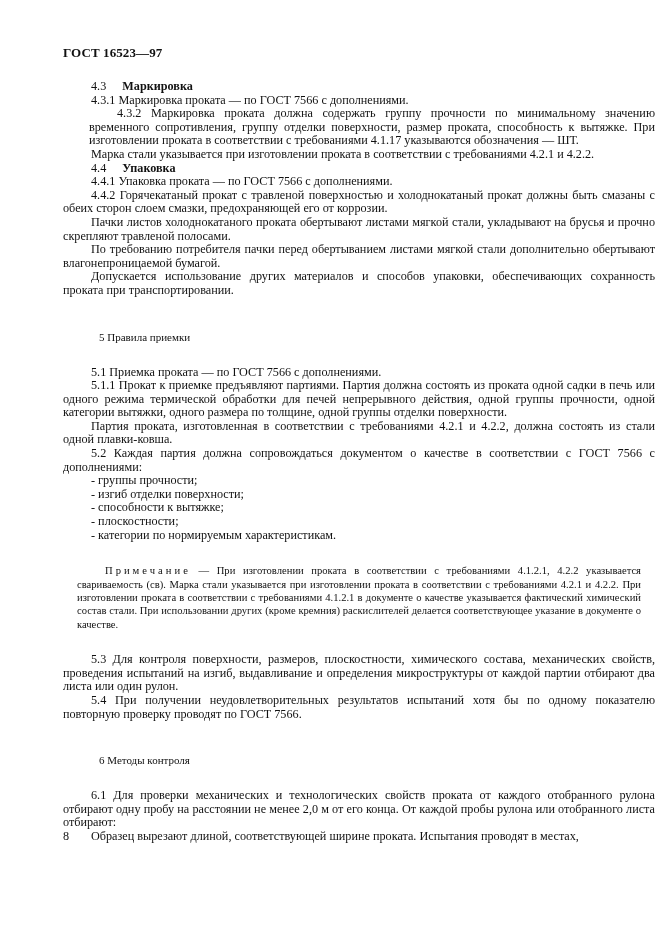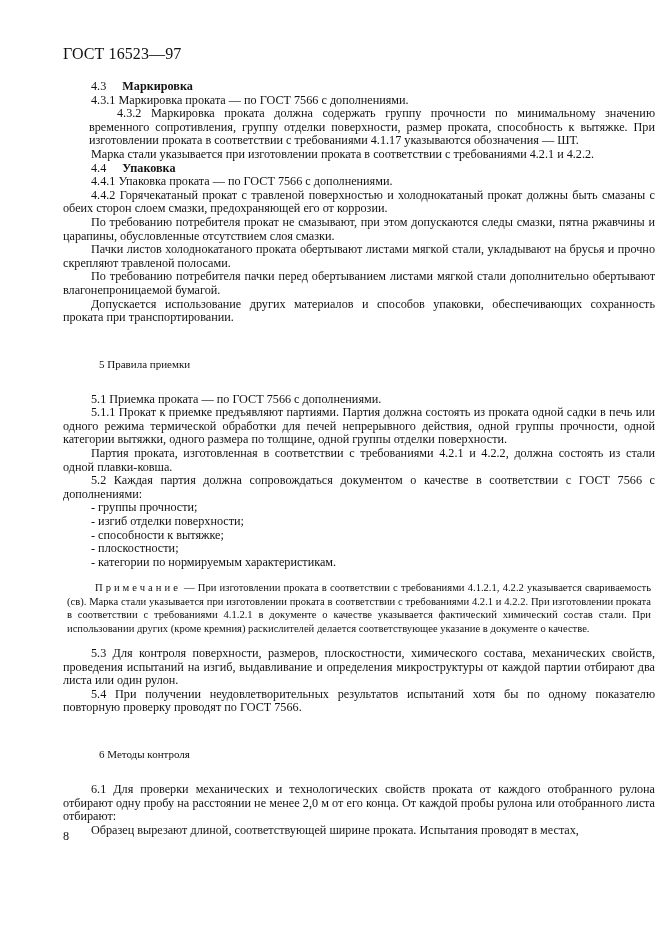--- a/index.html
+++ b/index.html
@@ -3,39 +3,39 @@
 <meta charset="utf-8">
 <style>
   html, body { margin: 0; padding: 0; background: #ffffff; }
   body {
     width: 661px; height: 936px; position: relative; overflow: hidden;
     font-family: "Liberation Serif", "DejaVu Serif", serif;
     color: #111111;
   }
   .running-head {
     position: absolute; left: 63px; top: 45px;
-    font-weight: normal; font-size: 16px; letter-spacing: 0.1px;
+    font-weight: bold; font-size: 13px; letter-spacing: 0.1px;
   }
   .body {
     position: absolute; left: 63px; top: 80px; width: 592px;
     font-size: 12.2px; line-height: 13.6px;
   }
   .p { text-align: justify; text-indent: 28px; margin: 0; }
   .p.last-left { text-align-last: left; margin-left: 26px; }
   .b { font-weight: bold; margin-left: 10px; }
   .list { margin: 0; padding: 0; list-style: none; }
   .list li { padding-left: 28px; }
   .list li::before { content: "- "; }
   .h2 {
     font-weight: normal; font-size: 11px; line-height: 18px;
     margin: 8px; padding-left: 28px;
   }
   .note {
     font-size: 10.6px; line-height: 13.4px; text-align: justify;
-    text-indent: 28px; margin: 4px;
+    text-indent: 28px; margin: 14px;
   }
   .spaced { letter-spacing: 3px; }
   .page-number {
     position: absolute; left: 63px; top: 829px; font-size: 12.2px;
   }
 </style>
 </head>
 <body>
 
 <div class="running-head">ГОСТ 16523—97</div>
@@ -49,21 +49,20 @@
   <p class="p">4.3.1  Маркировка проката — по ГОСТ 7566 с дополнениями.</p>
   <p class="p last-left">4.3.2  Маркировка проката должна содержать группу прочности по минимальному значению временного сопротивления, группу отделки поверхности, размер проката, способность к вытяжке. При изготовлении проката в соответствии с требованиями 4.1.17 указываются обозначения — ШТ.</p>
   <p class="p">Марка стали указывается при изготовлении проката в соответствии с требованиями 4.2.1 и 4.2.2.</p>
 
   <p class="p">
     <span>4.4</span>&nbsp;
     <span class="b">Упаковка</span>
   </p>
   <p class="p">4.4.1  Упаковка проката — по ГОСТ 7566 с дополнениями.</p>
   <p class="p">4.4.2  Горячекатаный прокат с травленой поверхностью и холоднокатаный прокат должны быть смазаны с обеих сторон слоем смазки, предохраняющей его от коррозии.</p>
-  <p class="p">По требованию потребителя прокат не смазывают, при этом допускаются следы смазки, пятна ржавчины и царапины, обусловленные отсутствием слоя смазки.</p>
   <p class="p">Пачки листов холоднокатаного проката обертывают листами мягкой стали, укладывают на брусья и прочно скрепляют травленой полосами.</p>
   <p class="p">По требованию потребителя пачки перед обертыванием листами мягкой стали дополнительно обертывают влагонепроницаемой бумагой.</p>
   <p class="p">Допускается использование других материалов и способов упаковки, обеспечивающих сохранность проката при транспортировании.</p>
 
   <div style="height:22px"></div>
   <h2 class="h2">5  Правила приемки</h2>
   <div style="height:12px"></div>
 
   <p class="p">5.1  Приемка проката — по ГОСТ 7566 с дополнениями.</p>
   <p class="p">5.1.1  Прокат к приемке предъявляют партиями. Партия должна состоять из проката одной садки в печь или одного режима термической обработки для печей непрерывного действия, одной группы прочности, одной категории вытяжки, одного размера по толщине, одной группы отделки поверхности.</p>

